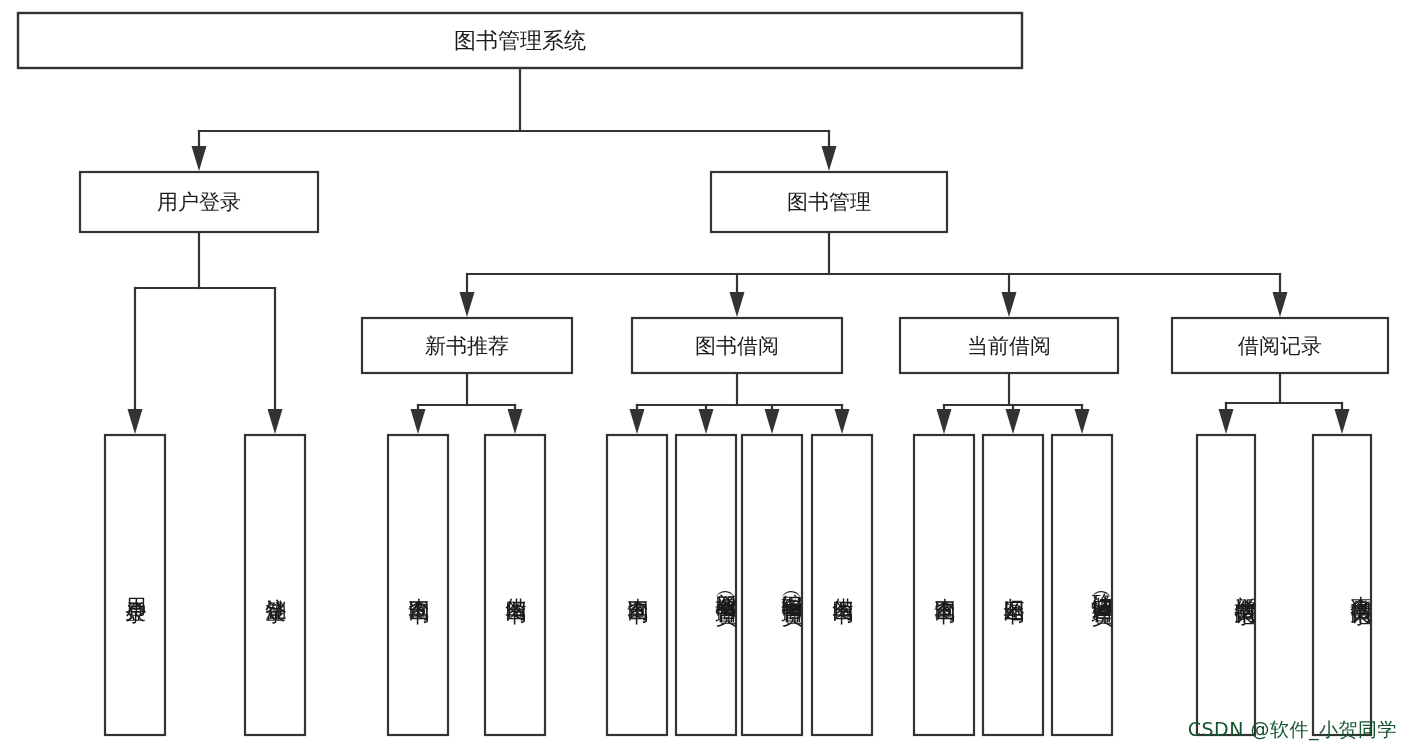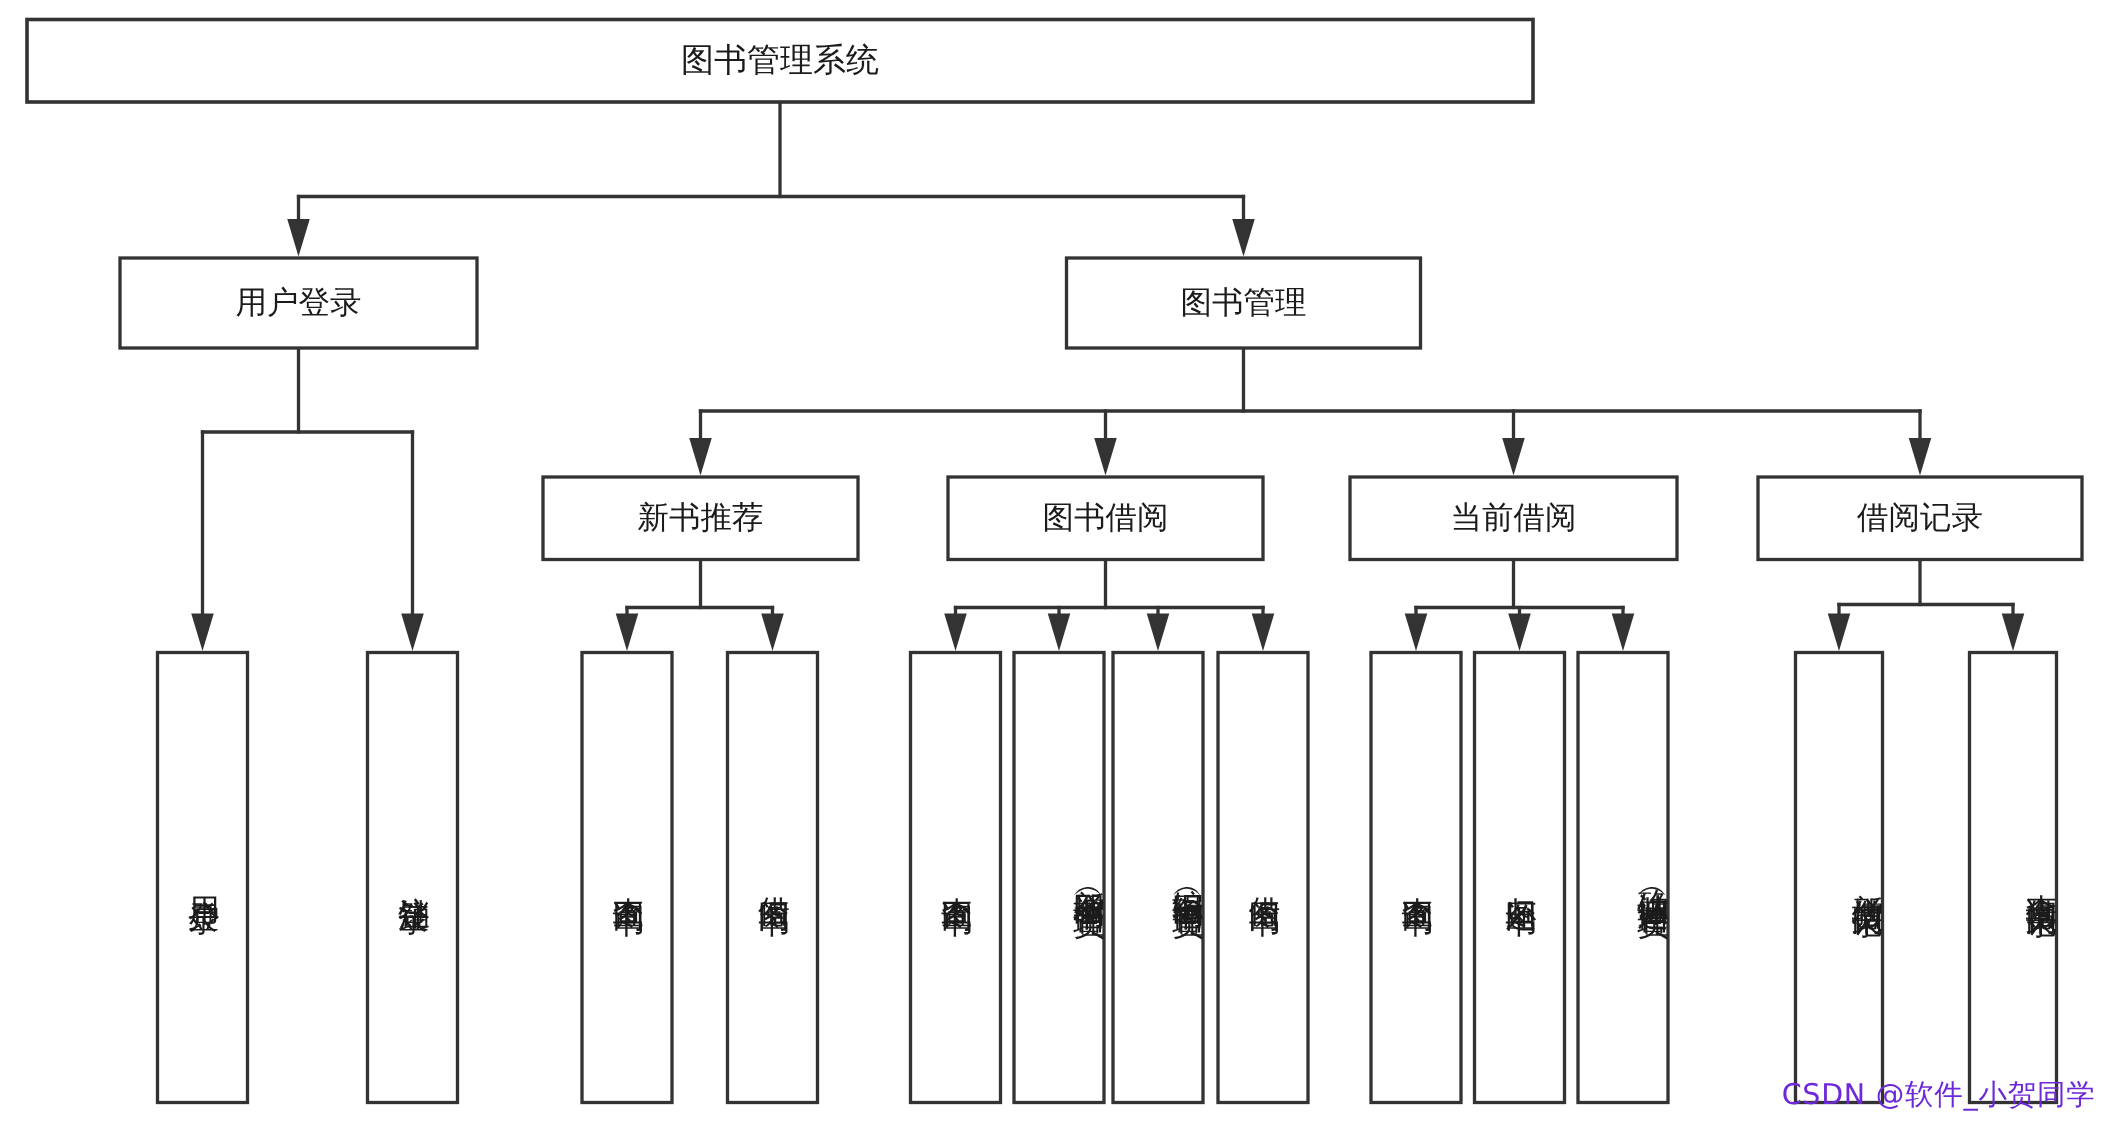--- a/index.html
+++ b/index.html
@@ -81,21 +81,21 @@
   .leaf-hit {
     position: absolute;
     background: transparent;
   }
   #watermark {
     position: absolute;
     right: 8px;
     bottom: 4px;
     font-family: "DejaVu Sans", "Liberation Sans", sans-serif;
     font-size: 19px;
-    color: #6d28d9;
+    color: #14532d;
     white-space: nowrap;
     letter-spacing: 0.5px;
     text-align: center;
   }
 </style>
 </head>
 <body>
 
 <div id="diagram-root">
 

